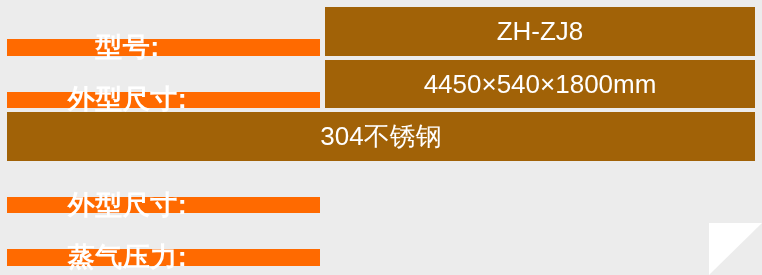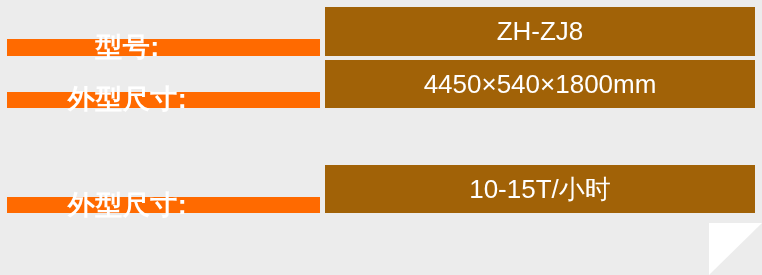--- a/index.html
+++ b/index.html
@@ -91,28 +91,29 @@
     <div class="spec-label">型号:</div>
     <div class="spec-value">ZH-ZJ8</div>
   </div>
 
   <div class="spec-row">
     <div class="spec-label">外型尺寸:</div>
     <div class="spec-value">4450×540×1800mm</div>
   </div>
 
   <div class="spec-row">
+    <div class="spec-value">304不锈钢</div>
   </div>
 
   <div class="spec-row">
     <div class="spec-label">外型尺寸:</div>
-    <div class="spec-value">10-15T/小时</div>
   </div>
 
   <div class="spec-row is-last">
+    <div class="spec-label">蒸气压力:</div>
   </div>
 
   <div id="corner-triangle">
     <svg class="tri" width="53" height="52" viewBox="0 0 53 52" xmlns="http://www.w3.org/2000/svg" aria-hidden="true">
       <polygon points="0,0 53,0 0,52" fill="#ffffff"></polygon>
     </svg>
   </div>
 
 </div>
 

